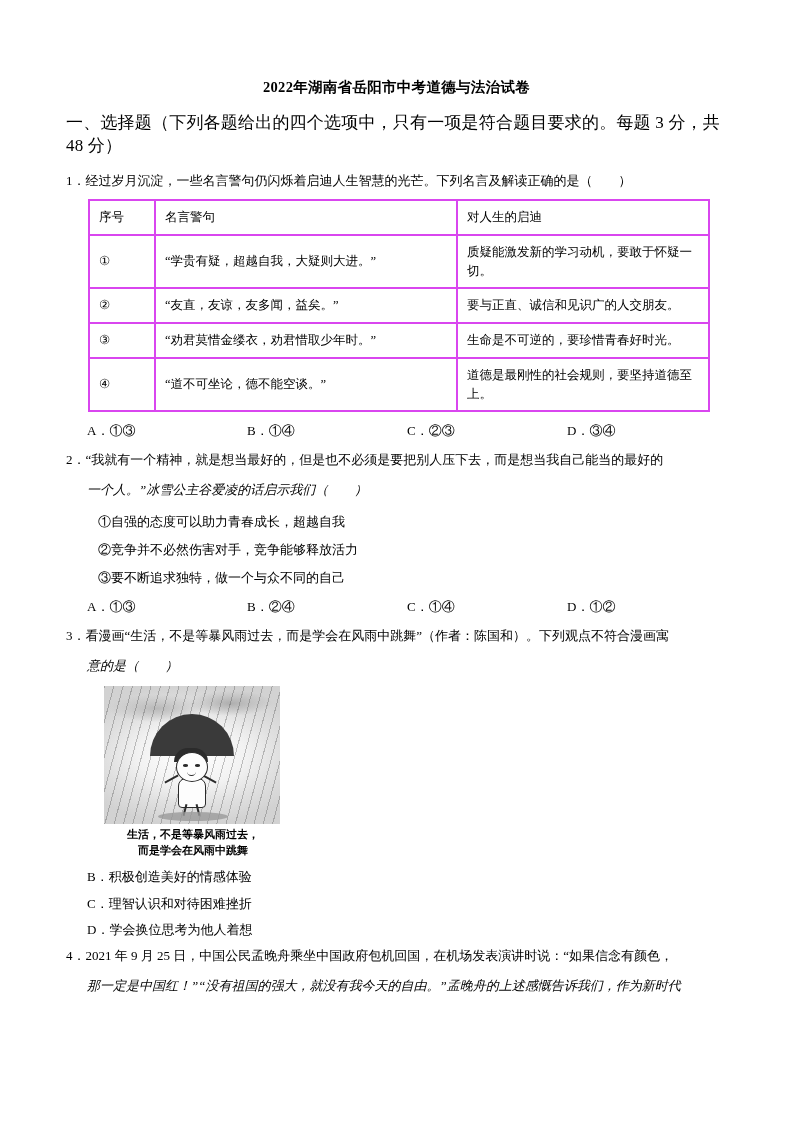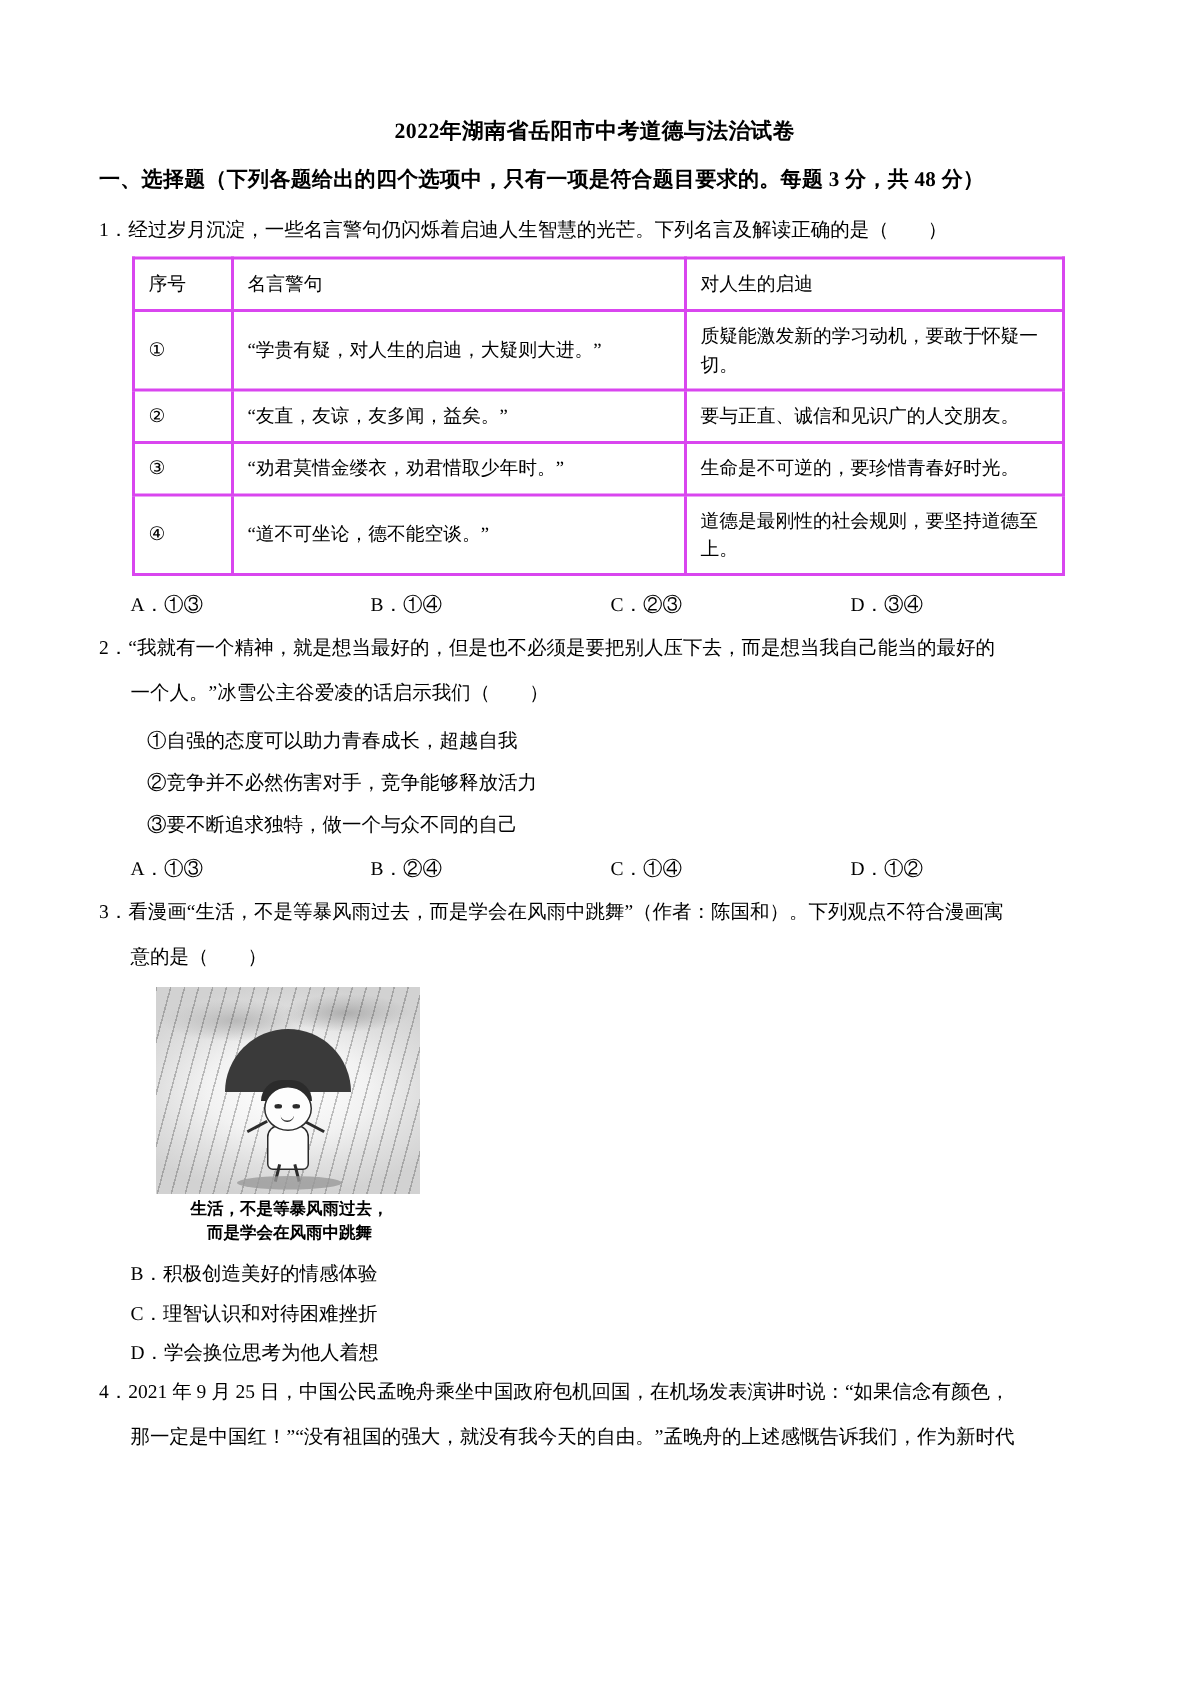--- a/index.html
+++ b/index.html
@@ -23,33 +23,34 @@
     position: relative;
   }
   .doc-title {
     text-align: center;
     font-size: 14.5px;
     font-weight: bold;
     letter-spacing: 0.3px;
     margin: 18px 0 14px 0;
   }
   .section-head {
-    font-size: 14px;
-    font-weight: bold;
+    font-size: 17px;
+    font-weight: normal;
     margin: 0 0 12px 0;
     letter-spacing: 0.2px;
   }
   .q {
     font-size: 13px;
     line-height: 1.85;
     margin-bottom: 6px;
   }
   .indent {
     text-indent: 0;
     padding-left: 21px;
+    font-style: italic;
   }
   .opt-line {
     display: flex;
     font-size: 13px;
     line-height: 2.0;
     padding-left: 21px;
     margin: 2px 0 4px 0;
     justify-content: flex-end;
   }
   .opt-line > span {
@@ -223,21 +224,21 @@
 
   <table class="quotes">
     <tbody>
         <tr>
       <th class="c-no">序号</th>
       <th class="c-quote">名言警句</th>
       <th>对人生的启迪</th>
     </tr>
     <tr>
       <td>①</td>
-      <td>“学贵有疑，对人生的启迪，大疑则大进。”</td>
+      <td>“学贵有疑，超越自我，大疑则大进。”</td>
       <td>质疑能激发新的学习动机，要敢于怀疑一切。</td>
     </tr>
     <tr>
       <td>②</td>
       <td>“友直，友谅，友多闻，益矣。”</td>
       <td>要与正直、诚信和见识广的人交朋友。</td>
     </tr>
     <tr>
       <td>③</td>
       <td>“劝君莫惜金缕衣，劝君惜取少年时。”</td>

